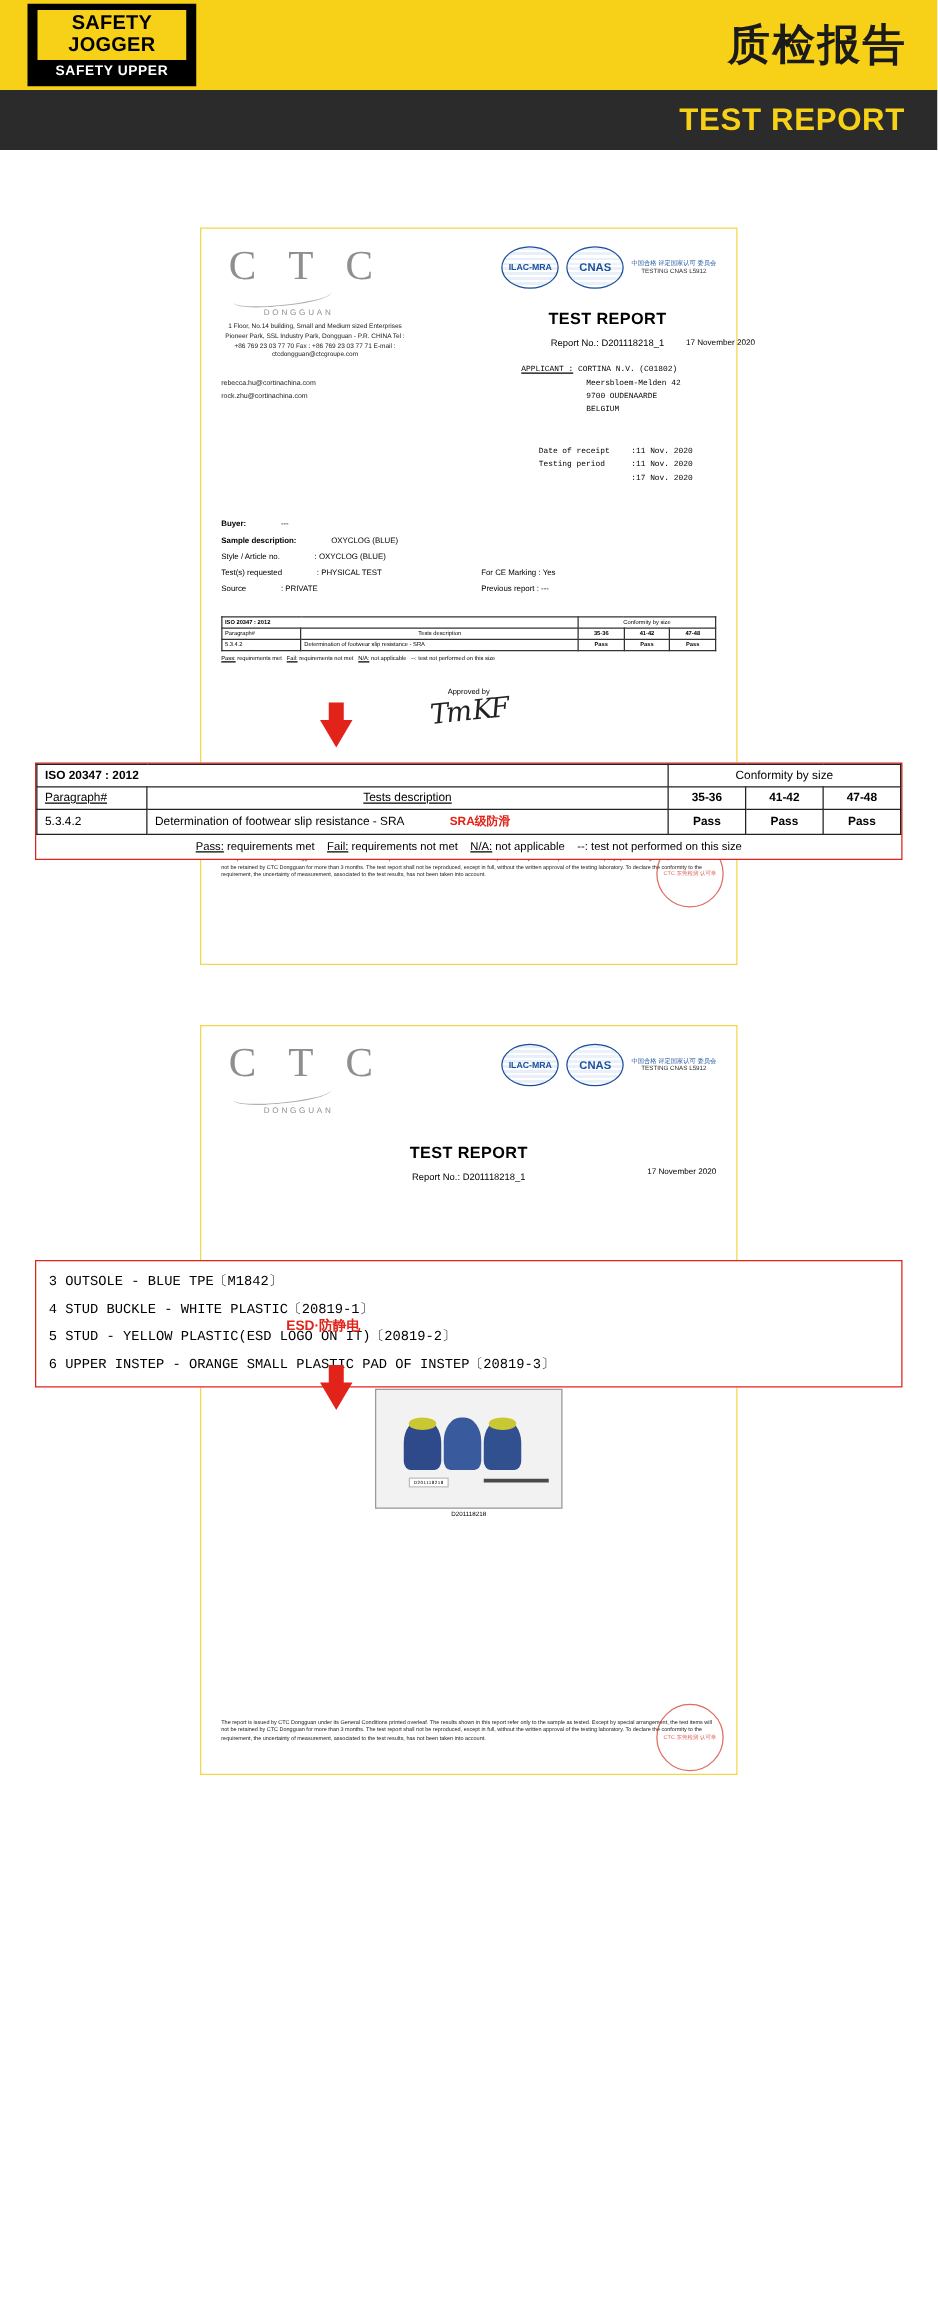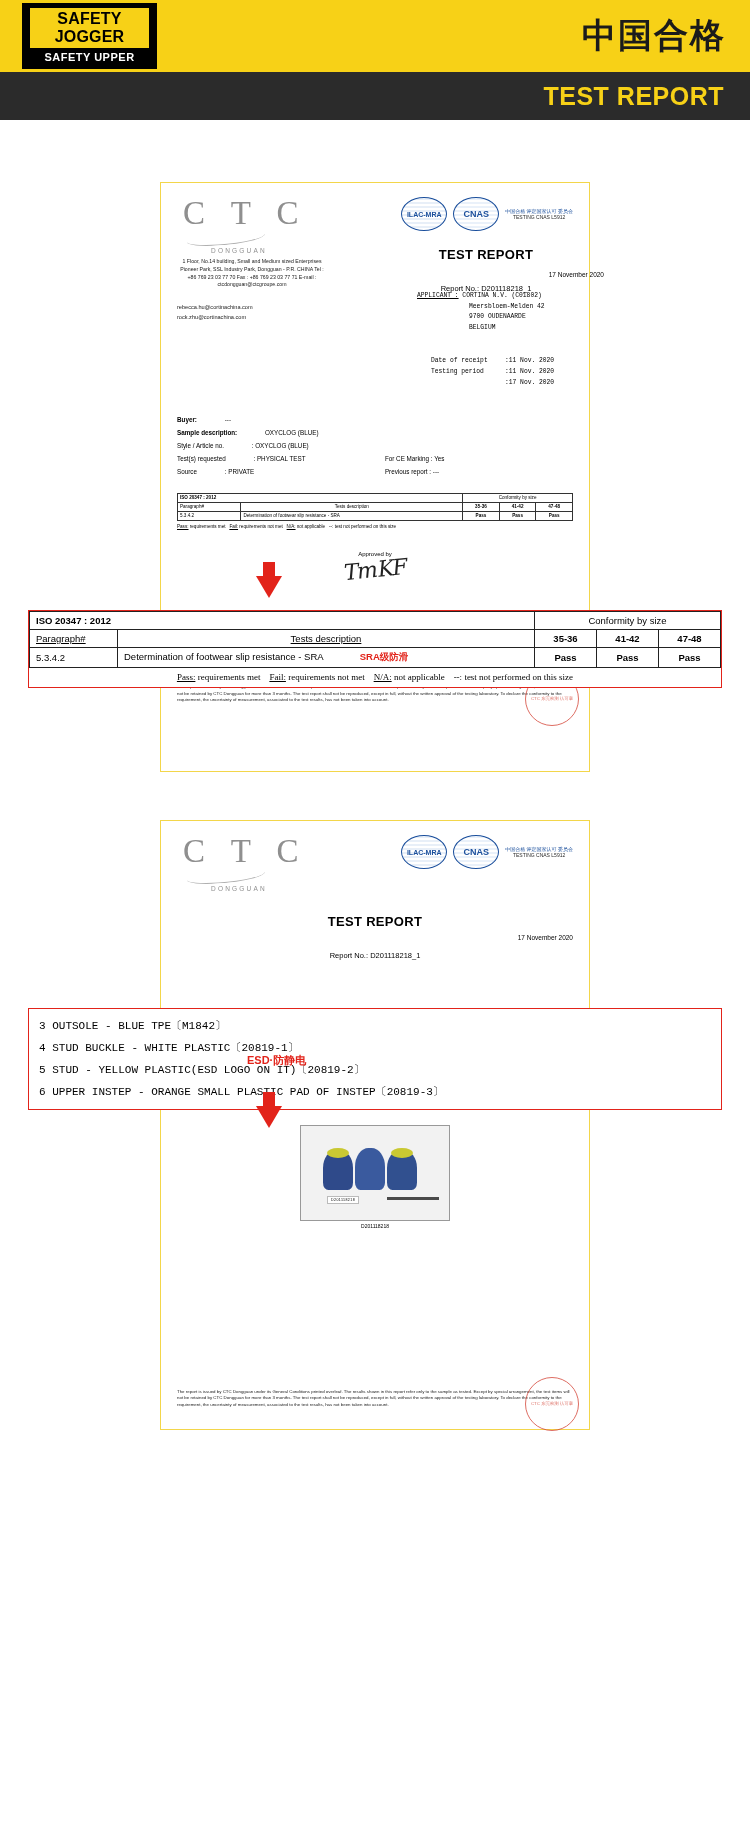--- a/index.html
+++ b/index.html
@@ -138,21 +138,21 @@
     margin-top:4px;
   }
   .emails {
     font-size:5.6px; color:#222; line-height:1.7; margin-top:14px;
   }
 
   .title-col {
     position:absolute; left:215px; top:64px; width:220px; text-align:center;
   }
   .doc-title { font-size:13px; font-weight:bold; letter-spacing:0.3px;}
-  .doc-report-no { font-size:7.5px; margin-top:22px;}
+  .doc-report-no { font-size:7.5px; margin-top:8px;}
   .doc-date { position:absolute; right:-8px; top:24px; font-size:6.5px;}
 
   .applicant {
     position:absolute; left:256px; top:108px; font-size:6.3px; line-height:1.7;
     font-family:"Liberation Mono", monospace;
   }
   .applicant .u { text-decoration:underline; }
   .applicant-addr { margin-left:52px; }
 
   .dates {
@@ -265,21 +265,21 @@
 </head>
 <body>
 
 <div class="page">
 
   <div class="header-yellow">
     <div class="logo-box">
       <div class="logo-main">SAFETY JOGGER</div>
       <div class="logo-sub">SAFETY UPPER</div>
     </div>
-    <div class="header-cn">中国合格</div>
+    <div class="header-cn">质检报告</div>
   </div>
 
   <div class="header-dark">
     <div class="header-en">TEST REPORT</div>
   </div>
 
   <div class="sheet-wrap">
     <div class="sheet" style="min-height:590px;">
 
       <div class="ctc-row">
@@ -452,21 +452,21 @@
         <td>
           <span>Determination of footwear slip resistance - SRA</span>
           <span class="red-label" style="margin-left:34px;text-align:right;">SRA级防滑</span>
         </td>
         <td class="cen b">Pass</td>
         <td class="cen b">Pass</td>
         <td class="cen b">Pass</td>
       </tr>
     </tbody>
       </table>
-    <div class="note-big" style="text-align:center;font-family:Liberation Serif, serif;">
+    <div class="note-big" style="text-align:center;">
       <u>Pass:</u>
       <span>requirements met</span>
       &nbsp;&nbsp;&nbsp;<u>Fail:</u>
       <span>requirements not met</span>
       &nbsp;&nbsp;&nbsp;<u>N/A:</u>
       <span>not applicable</span>
       &nbsp;&nbsp;&nbsp;<span>--:</span>
       <span>test not performed on this size</span>
     </div>
   </div>
@@ -538,18 +538,18 @@
 
   <div class="callout callout2" style="top:1008px;">
     <div class="listbig">
       <div>3 OUTSOLE - BLUE TPE〔M1842〕</div>
       <div>4 STUD BUCKLE - WHITE PLASTIC〔20819-1〕</div>
       <div>
         <span>5 STUD - YELLOW PLASTIC(ESD LOGO ON IT)〔20819-2〕</span>
       </div>
       <div>6 UPPER INSTEP - ORANGE SMALL PLASTIC PAD OF INSTEP〔20819-3〕</div>
     </div>
-    <div class="red-label" style="position:absolute; left:218px; top:44px; font-size:11px;">ESD·防静电</div>
+    <div class="red-label" style="position:absolute; left:200px; top:44px; font-size:11px;">ESD·防静电</div>
   </div>
   <div class="arrow-stem" style="left:263px; top:1092px;"></div>
   <div class="arrow" style="left:256px; top:1106px;"></div>
 
 </div>
 
 </body></html>

